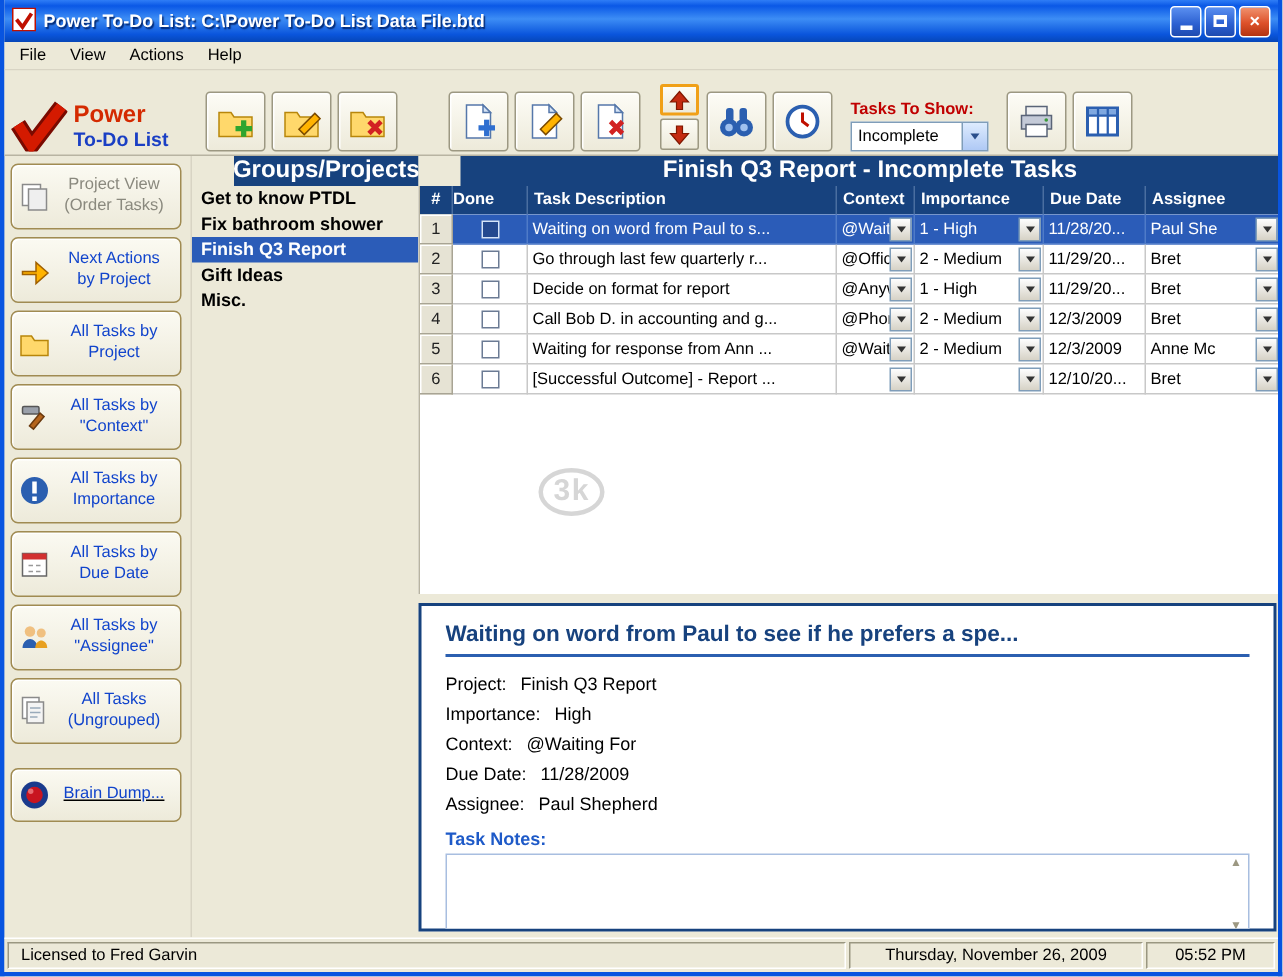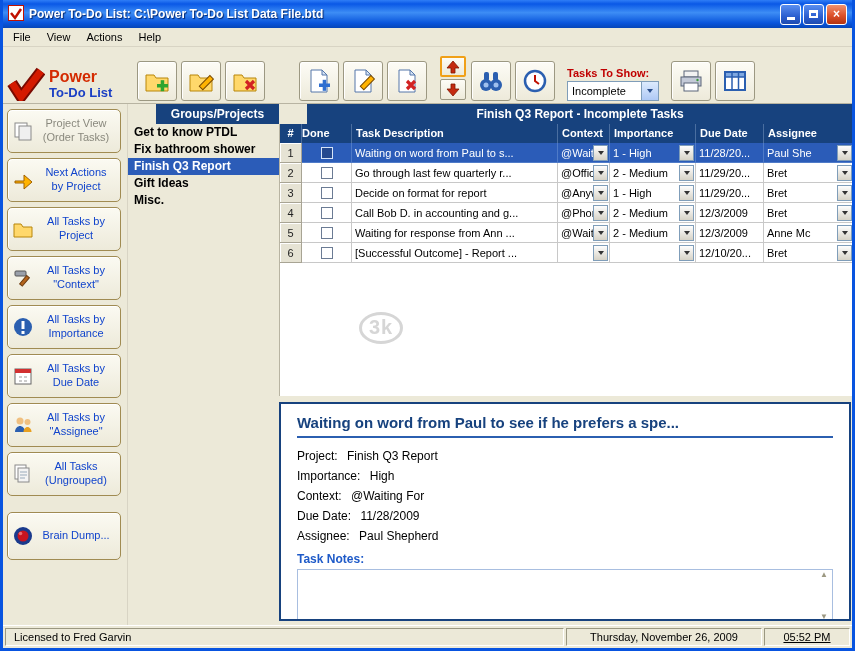--- a/index.html
+++ b/index.html
@@ -55,27 +55,27 @@
   .main { flex:1 1 auto; display:flex; overflow:hidden; }
 
   
   .sidebar { width:124px; flex:0 0 124px; padding:5px 4px; background:#ECE9D8; }
   .sbtn { width:114px; height:44px; margin-bottom:5px; border:1px solid #A08B52; border-radius:5px;
     background:linear-gradient(180deg,#FBFAF2,#EDEADA); display:flex; align-items:center; padding:2px 3px;
     box-shadow:inset 1px 1px 0 #fff; }
   .sbtn .sicon { flex:0 0 24px; display:flex; justify-content:center; }
   .sbtn .slabel { flex:1; text-align:center; color:#1144CC; line-height:1.25; }
   .sbtn.dim .slabel { color:#8A897E; }
-  .sbtn.brain { margin-top:16px; height:48px; }
+  .sbtn.brain { margin-top:16px; height:36px;text-decoration:underline; }
   .sbtn.brain .slabel { color:#1144CC; }
 
   
   .groups { width:152px; flex:0 0 152px; display:flex; flex-direction:column; background:#ECE9D8;
     border-left:1px solid #D8D4C4; }
-  .panel-hdr { height:20px; flex:0 0 20px; background:#17427E; color:#fff; font-weight:bold; font-size:12px;
+  .panel-hdr { height:20px; flex:0 0 20px; background:#17427E; color:#fff; font-weight:bold; font-size:16px;
     display:flex; align-items:center; justify-content:center;margin-left:28px; }
   .group-item { font-weight:bold; font-size:12px; padding:1px 6px 2px 6px; white-space:nowrap; }
   .group-item.sel { background:#2B5CB8; color:#fff; }
 
   
   .right { flex:1 1 auto; display:flex; flex-direction:column; background:#ECE9D8; }
   .table-wrap { flex:0 0 272px; background:#fff; position:relative; border-left:1px solid #B8B4A2; }
   .thead { display:flex; height:19px; background:#17427E; }
   .th { color:#fff; font-weight:bold; padding:3px 0 0 4px; border-right:1px solid #4A6EA0; overflow:hidden; white-space:nowrap; }
   .trow { display:flex; height:20px; background:#fff; }
@@ -116,21 +116,21 @@
   .notes-area { flex:1; }
   .notes-scroll { width:16px; display:flex; flex-direction:column; justify-content:space-between; align-items:center; padding:1px 0; }
   .sarrow { font-size:8px; color:#9C9882; line-height:8px; }
 
   
   .statusbar { height:23px; flex:0 0 23px; display:flex; align-items:stretch; background:#ECE9D8;
     border-top:1px solid #fff; padding:2px 2px 2px 2px; gap:2px; }
   .spanel { border:1px solid; border-color:#9A9781 #FFF #FFF #9A9781; display:flex; align-items:center; padding:0 8px; }
   .sp-lic { flex:1; }
   .sp-date { width:196px; flex:0 0 196px; justify-content:center; }
-  .sp-time { width:86px; flex:0 0 86px; justify-content:center;text-decoration:underline; }
+  .sp-time { width:86px; flex:0 0 86px; justify-content:center; }
 </style>
 </head>
 <body>
 
 <div class="window">
 
   <div class="titlebar">
     <span>
       <svg width="16" height="16" viewBox="0 0 16 16">
           <rect x="0.5" y="0.5" width="15" height="15" fill="#fff" stroke="#C01000"></rect>

